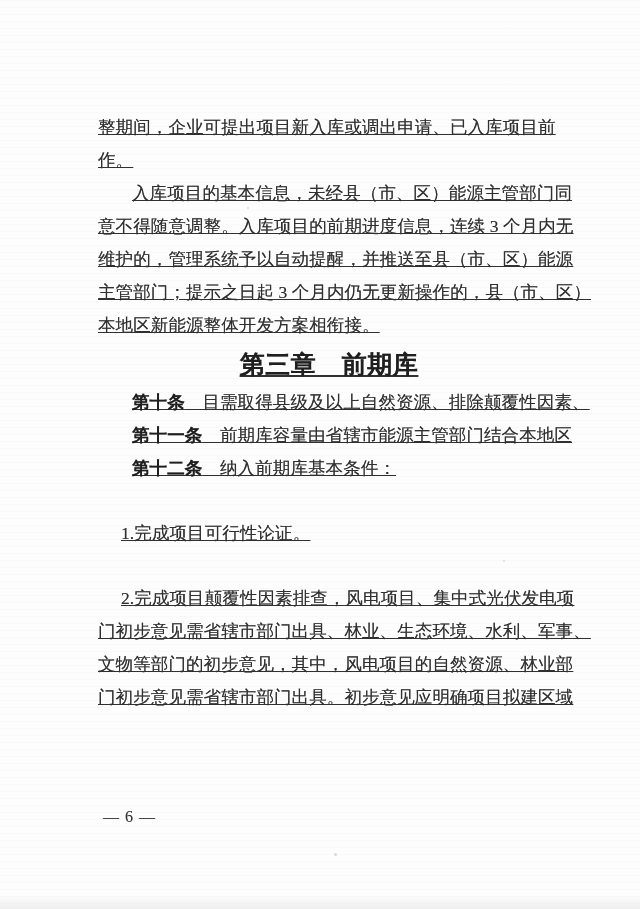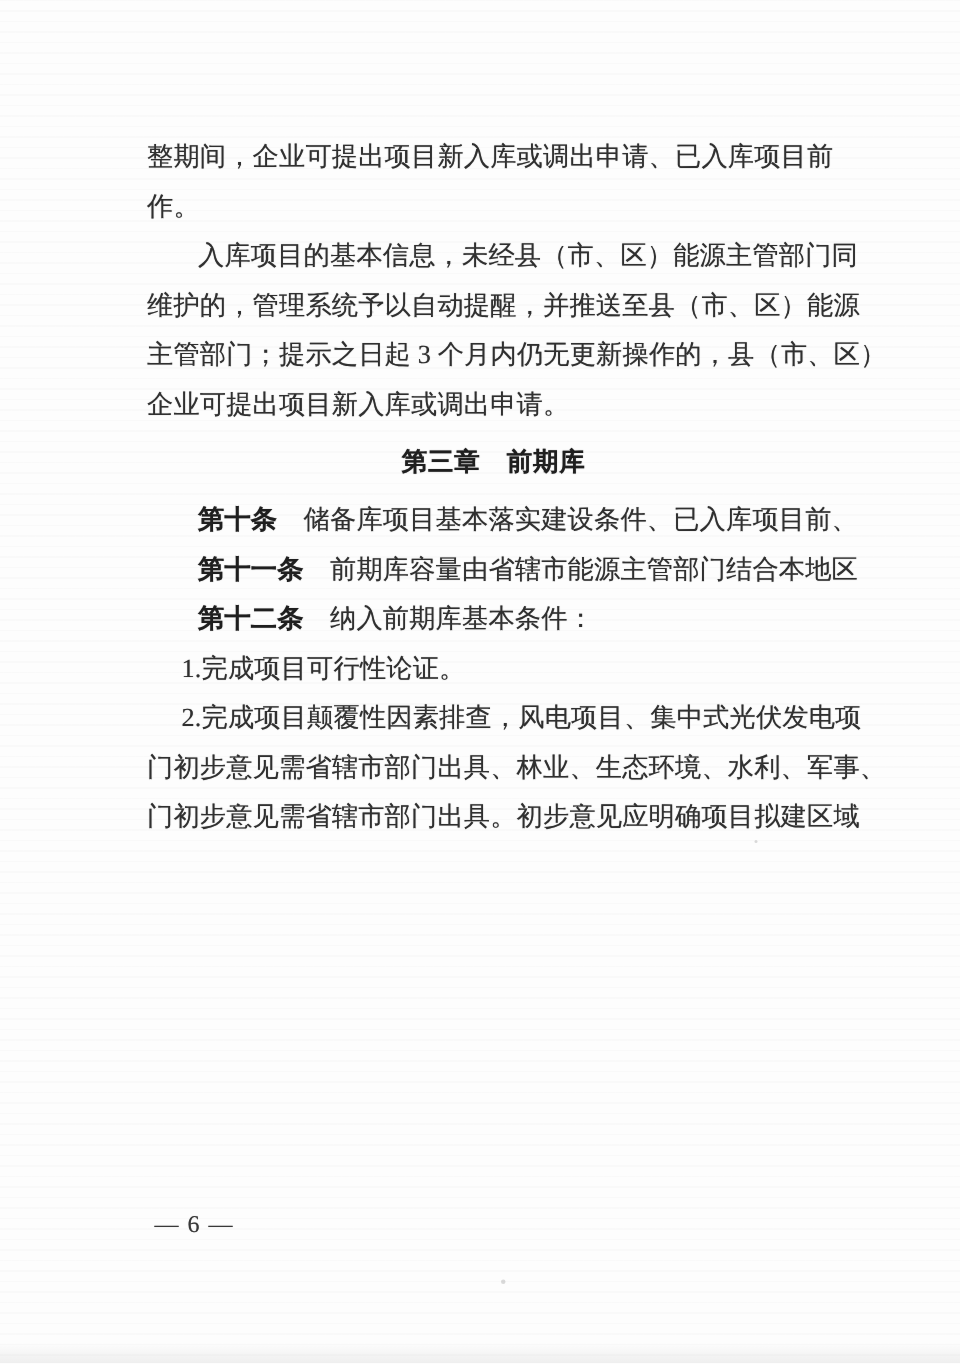--- a/index.html
+++ b/index.html
@@ -39,39 +39,40 @@
     background: rgba(90,90,90,0.22);
     pointer-events: none;
   }
   .smudge.s1 { left: 334px; top: 853px; width: 3px; height: 3px; }
   .smudge.s2 { left: 247px; top: 207px; width: 2px; height: 2px; }
   .smudge.s3 { left: 503px; top: 560px; width: 2px; height: 2px; }
 
   .text-column {
     position: absolute;
     left: 98px;
-    top: 88px;
+    top: 111px;
     width: 462px;
     color: #303030;
+    text-decoration: underline;
   }
   .line {
     height: 33px;
     line-height: 33px;
     font-size: 17.5px;
     letter-spacing: 0.1px;
     white-space: nowrap;
     text-shadow: 0 0 0.6px rgba(70,70,70,0.65);
   }
   .indent-para { padding-left: 34px; }
-  .indent-item { padding-left: 23px; }
+  .indent-item { padding-left: 23px; margin-top: 32px; }
   .heading-line {
     height: 44px;
     line-height: 44px;
     text-align: center;
-    font-size: 17px;
+    font-size: 25px;
     font-weight: 700;
     font-family: "Liberation Sans", "DejaVu Sans", sans-serif;
     color: #1b1b1b;
     letter-spacing: 0.5px;
     text-shadow: 0 0 0.6px rgba(40,40,40,0.7);
     white-space: nowrap;
   }
   .bold-run {
     font-weight: 700;
     font-family: "Liberation Sans", "DejaVu Sans", sans-serif;
@@ -96,29 +97,31 @@
 <div class="page">
   <div class="scan-texture"></div>
   <div class="smudge s1"></div>
   <div class="smudge s2"></div>
   <div class="smudge s3"></div>
 
   <div class="text-column">
       <div class="line"><span class="normal-run">整期间，企业可提出项目新入库或调出申请、已入库项目前</span></div>
       <div class="line"><span class="normal-run">作。</span></div>
       <div class="line indent-para"><span class="normal-run">入库项目的基本信息，未经县（市、区）能源主管部门同</span></div>
+      <div class="line"><span class="normal-run">意不得随意调整。入库项目的前期进度信息，连续 3 个月内无</span></div>
       <div class="line"><span class="normal-run">维护的，管理系统予以自动提醒，并推送至县（市、区）能源</span></div>
       <div class="line"><span class="normal-run">主管部门；提示之日起 3 个月内仍无更新操作的，县（市、区）</span></div>
-      <div class="line"><span class="normal-run">企业可提出项目新入库或调出申请。</span></div>
+      <div class="line"><span class="normal-run">本地区新能源整体开发方案相衔接。</span></div>
       <div class="heading-line"><span class="bold-run">第三章　前期库</span></div>
-      <div class="line indent-para"><span class="bold-run">第十条</span><span class="normal-run">　储备库项目基本落实建设条件、已入库项目前、</span></div>
+      <div class="line indent-para"><span class="bold-run">第十条</span><span class="normal-run">　目需取得县级及以上自然资源、排除颠覆性因素、</span></div>
       <div class="line indent-para"><span class="bold-run">第十一条</span><span class="normal-run">　前期库容量由省辖市能源主管部门结合本地区</span></div>
       <div class="line indent-para"><span class="bold-run">第十二条</span><span class="normal-run">　纳入前期库基本条件：</span></div>
       <div class="line indent-item"><span class="normal-run">1.完成项目可行性论证。</span></div>
       <div class="line indent-item"><span class="normal-run">2.完成项目颠覆性因素排查，风电项目、集中式光伏发电项</span></div>
       <div class="line"><span class="normal-run">门初步意见需省辖市部门出具、林业、生态环境、水利、军事、</span></div>
+      <div class="line"><span class="normal-run">文物等部门的初步意见，其中，风电项目的自然资源、林业部</span></div>
       <div class="line"><span class="normal-run">门初步意见需省辖市部门出具。初步意见应明确项目拟建区域</span></div>
     </div>
 
   <div class="page-number">— 6 —</div>
 
   <div class="bottom-shade"></div>
 </div>
 
 </body></html>

